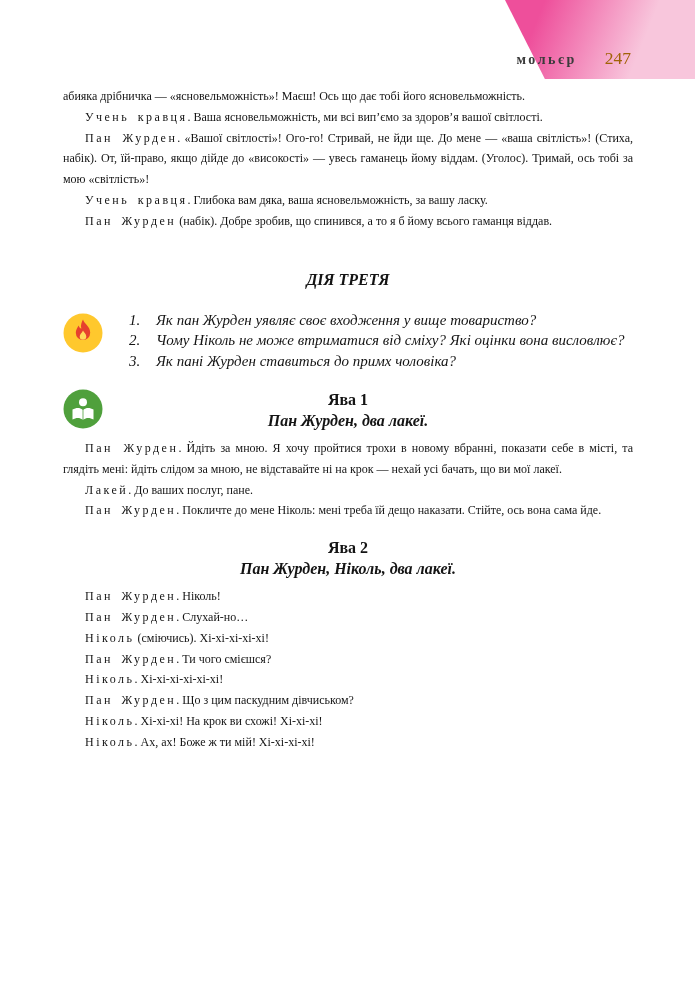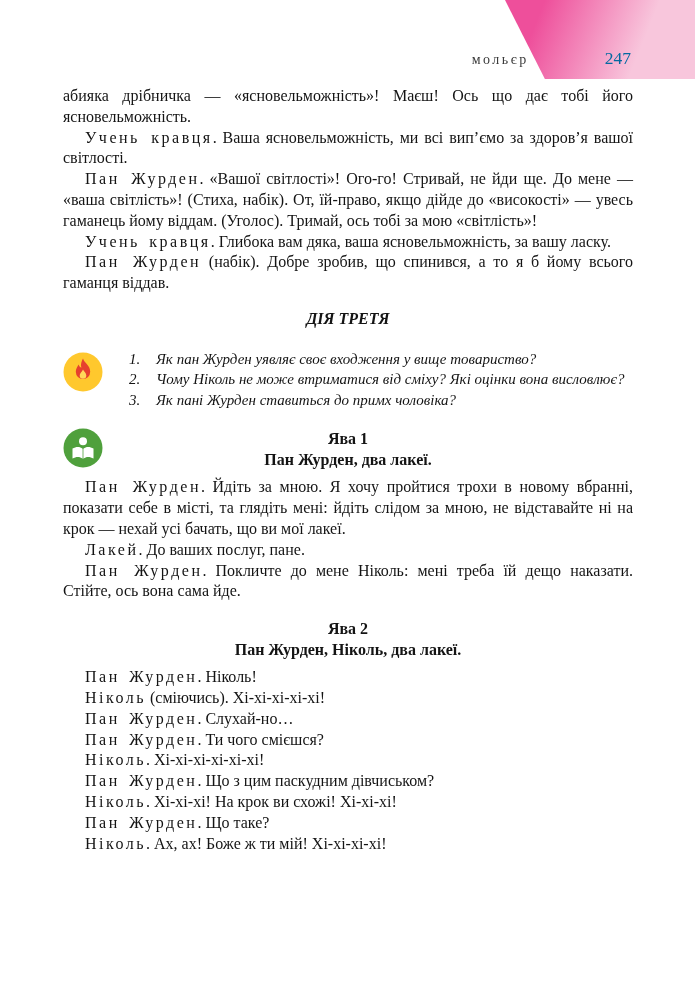--- a/index.html
+++ b/index.html
@@ -27,43 +27,44 @@
     left: 63px;
     right: 64px;
     display: flex;
     justify-content: flex-end;
     align-items: baseline;
   }
   .running {
     font-size: 14px;
     letter-spacing: 2.5px;
     color: #3b3b3b;
-    margin-right: 76px;
+    margin-right: 28px;
+    font-weight: bold;
   }
   .pagenum {
     font-size: 17.5px;
-    color: #0369a1;
+    color: #a16207;
   }
   .content {
     position: absolute;
     top: 86px;
     left: 63px;
     width: 570px;
   }
   .para {
     margin: 0;
-    font-size: 16px;
+    font-size: 12px;
     line-height: 20.8px;
     text-align: justify;
   }
   .para.indent { text-indent: 22px; }
   .run-name { letter-spacing: 2.5px; word-spacing: 3px; }
   .run-italic { }
   .act-heading {
-    margin: 14px 0 20px;
+    margin: 37px 0 20px;
     text-align: center;
     font-size: 16px;
     font-weight: bold;
     font-style: italic;
     line-height: 21px;
   }
   .q-block {
     position: relative;
     padding-left: 66px;
     margin: 0 0 18px;
@@ -99,20 +100,21 @@
     height: 40px;
     display: block;
   }
   .scene-title {
     font-weight: bold;
     font-size: 16px;
     line-height: 21px;
   }
   .scene-cast {
     font-weight: bold;
+    font-style: italic;
     font-size: 16px;
     line-height: 21px;
   }
 </style>
 </head>
 <body style="color: rgb(20, 20, 20);">
 
 <div class="corner"></div>
 
 <header class="pageheader">
@@ -159,21 +161,20 @@
       <div class="scene-cast">Пан Журден, два лакеї.</div>
     </div>
     <p class="para indent"><span class="run-name">Пан Журден</span><span class="run-plain">. Йдіть за мною. Я хочу пройтися трохи в новому вбранні, показати себе в місті, та глядіть мені: йдіть слідом за мною, не відставайте ні на крок — нехай усі бачать, що ви мої лакеї.</span></p>
     <p class="para indent"><span class="run-name">Лакей</span><span class="run-plain">. До ваших послуг, пане.</span></p>
     <p class="para indent"><span class="run-name">Пан Журден</span><span class="run-plain">. Покличте до мене Ніколь: мені треба їй дещо наказати. Стійте, ось вона сама йде.</span></p>
     <div class="scene-heading">
       <div class="scene-title">Ява 2</div>
       <div class="scene-cast">Пан Журден, Ніколь, два лакеї.</div>
     </div>
     <p class="para indent"><span class="run-name">Пан Журден</span><span class="run-plain">. Ніколь!</span></p>
+    <p class="para indent"><span class="run-name">Пан Журден</span><span class="run-plain">. Слухай-но…</span></p>
     <p class="para indent"><span class="run-name">Ніколь</span><span class="run-plain"> (</span><span class="run-italic">сміючись</span><span class="run-plain">). Хі-хі-хі-хі-хі!</span></p>
-    <p class="para indent"><span class="run-name">Пан Журден</span><span class="run-plain">. Слухай-но…</span></p>
     <p class="para indent"><span class="run-name">Пан Журден</span><span class="run-plain">. Ти чого смієшся?</span></p>
     <p class="para indent"><span class="run-name">Ніколь</span><span class="run-plain">. Хі-хі-хі-хі-хі-хі!</span></p>
     <p class="para indent"><span class="run-name">Пан Журден</span><span class="run-plain">. Що з цим паскудним дівчиськом?</span></p>
     <p class="para indent"><span class="run-name">Ніколь</span><span class="run-plain">. Хі-хі-хі! На крок ви схожі! Хі-хі-хі!</span></p>
-    <p class="para indent"><span class="run-name">Пан Журден</span><span class="run-plain">. Що таке?</span></p>
     <p class="para indent"><span class="run-name">Ніколь</span><span class="run-plain">. Ах, ах! Боже ж ти мій! Хі-хі-хі-хі!</span></p>
   </main>
 
 </body></html>

